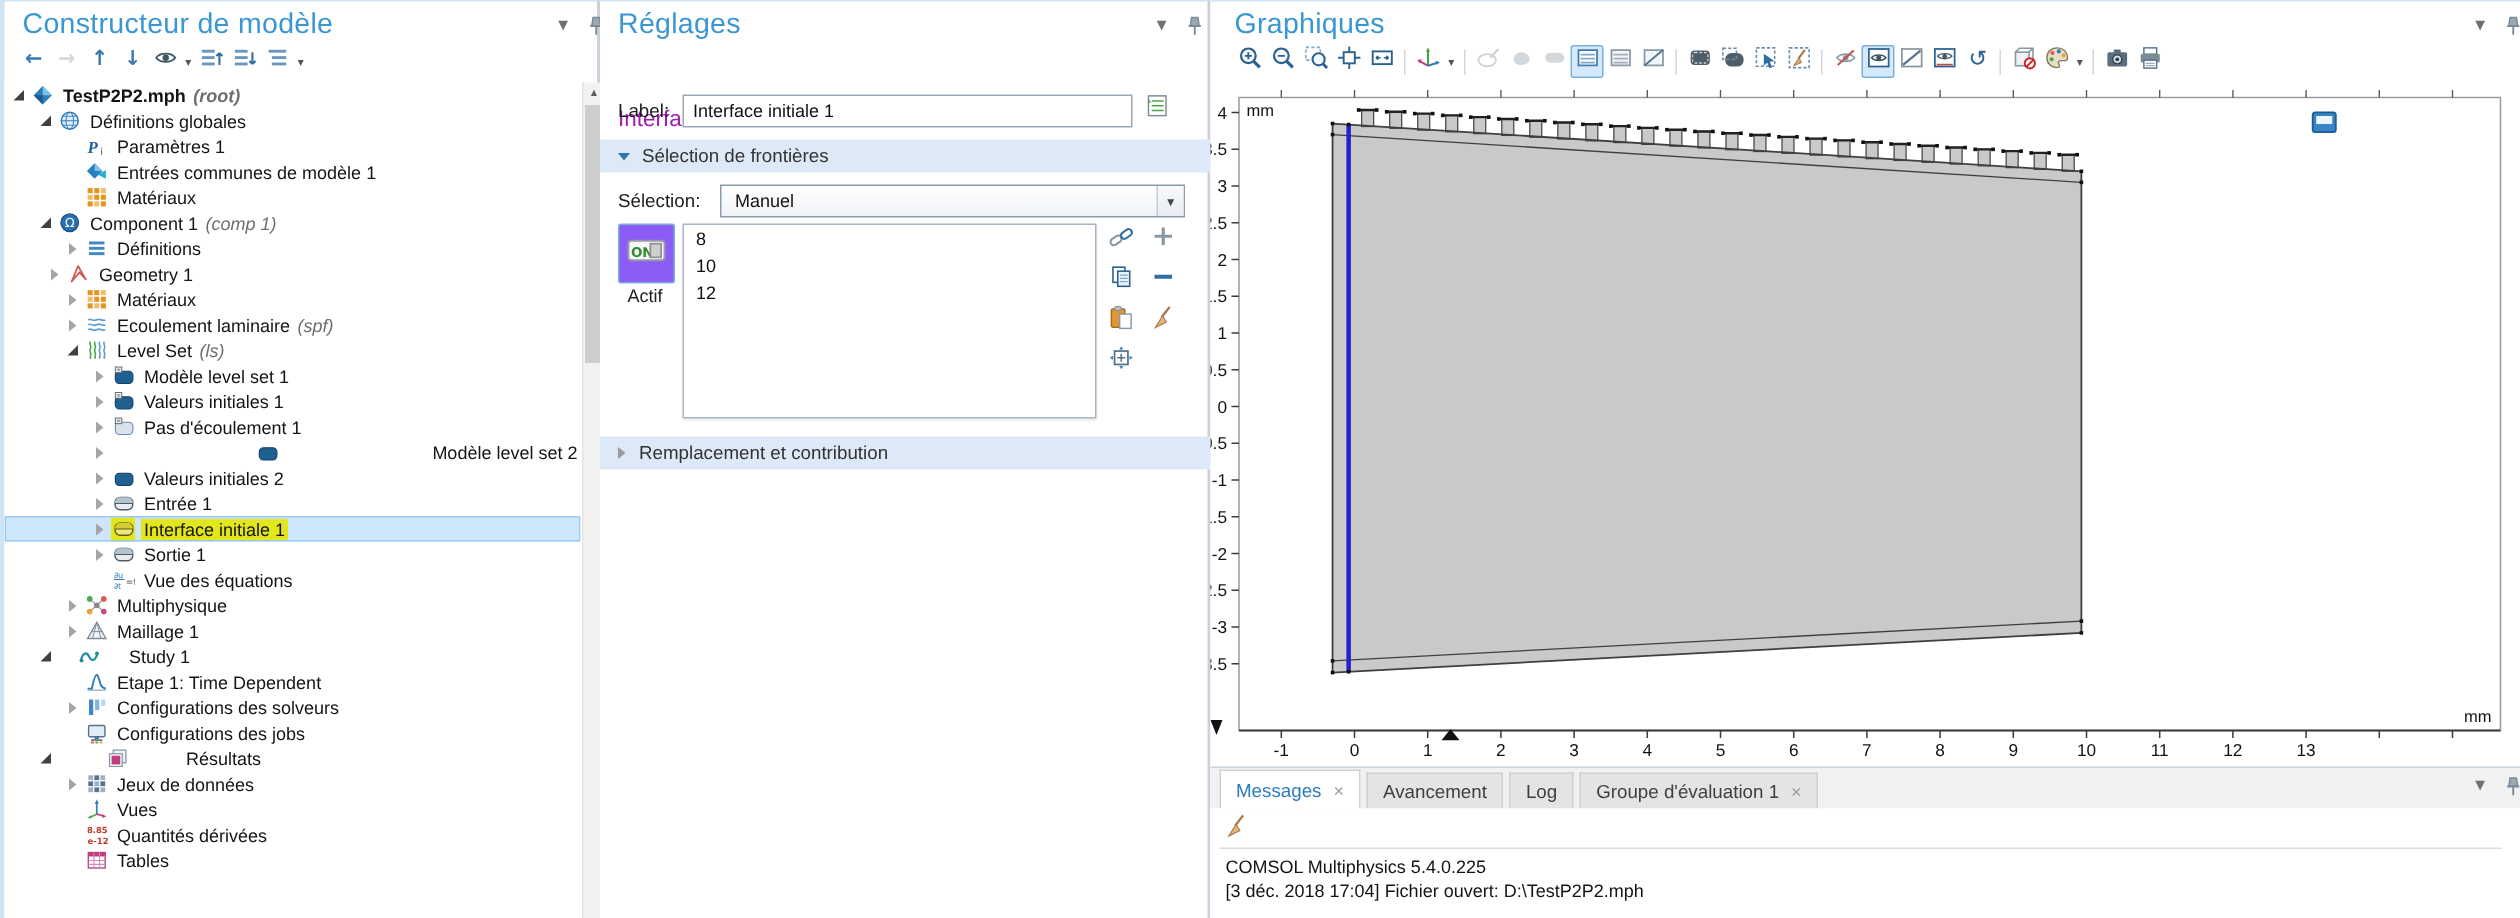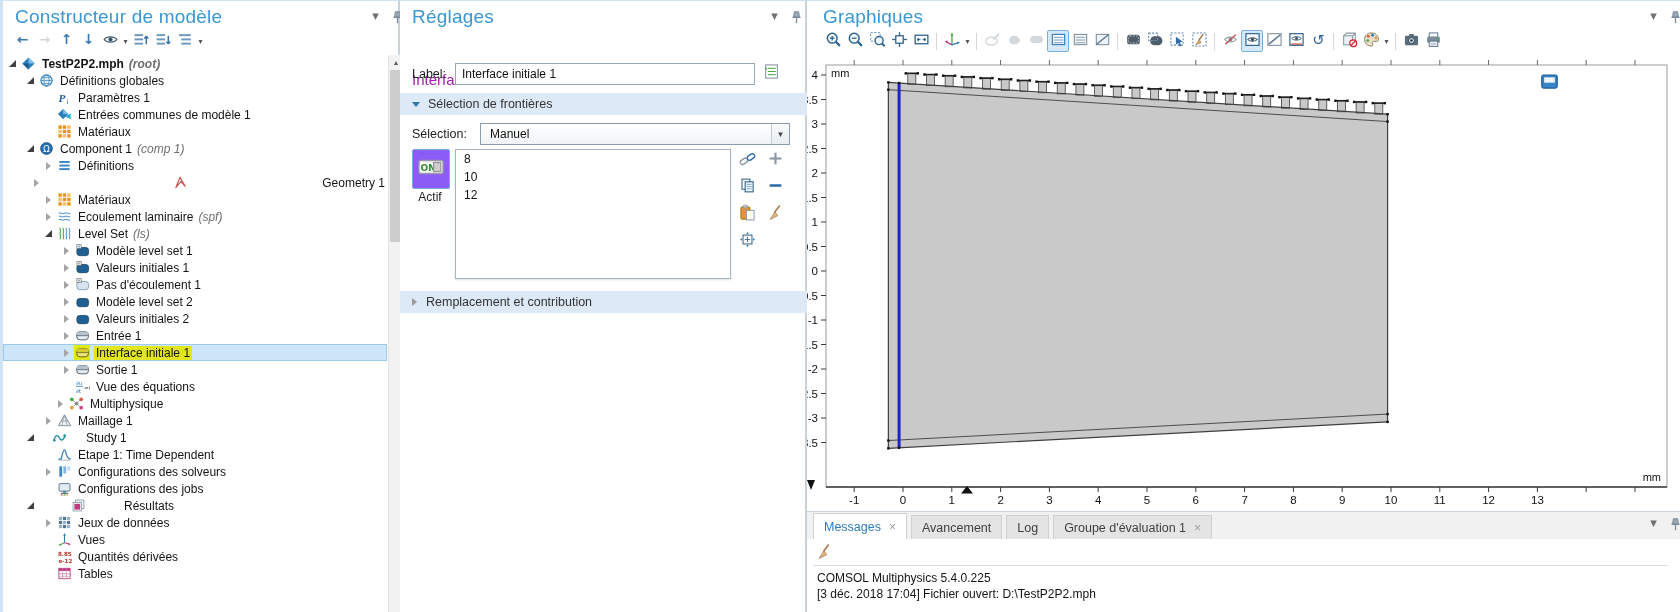--- a/index.html
+++ b/index.html
@@ -232,21 +232,21 @@
           <svg viewBox="0 0 16 16" width="15" height="15">
             <g fill="#3f88c5">
               <rect x="2.5" y="3.2" width="11" height="2.1"></rect>
               <rect x="2.5" y="7" width="11" height="2.1"></rect>
               <rect x="2.5" y="10.8" width="11" height="2.1"></rect>
             </g>
           </svg>
         </span>
         <span class="tlabel">Définitions</span>
       </div>
-      <div class="trow" style="padding-left: 28px; justify-content: space-between;">
+      <div class="trow" style="padding-left: 28px;">
         <span class="arr closed"></span>
         <span class="ticon">
           <svg viewBox="0 0 16 16" width="15" height="15">
             <path d="M3 13.5 L7.5 2.5 L13 12 L8.5 7 Z" fill="none" stroke="#cc5a52" stroke-width="1.3" stroke-linejoin="round"></path>
           </svg>
         </span>
         <span class="tlabel">Geometry 1</span>
       </div>
       <div class="trow" style="padding-left: 40px;">
         <span class="arr closed"></span>
@@ -322,21 +322,21 @@
         <span class="arr closed"></span>
         <span class="ticon">
           <svg viewBox="0 0 16 16" width="15" height="15">
             <rect x="2" y="4.8" width="12.5" height="8.7" rx="3" fill="#d7e4ef" stroke="#6e8ea8" stroke-width=".8"></rect>
             <rect x="2" y="1.8" width="4.6" height="4" fill="#fff" stroke="#666" stroke-width=".7"></rect>
             <rect x="3" y="2.8" width="2.6" height="2" fill="#9ab0c0"></rect>
           </svg>
         </span>
         <span class="tlabel">Pas d'écoulement 1</span>
       </div>
-      <div class="trow" style="padding-left: 58px;">
+      <div class="trow" style="padding-left: 58px; justify-content: space-between;">
         <span class="arr closed"></span>
         <span class="ticon">
           <svg viewBox="0 0 16 16" width="15" height="15">
             <rect x="2" y="4.8" width="12.5" height="8.7" rx="3" fill="#1d6091" stroke="#134264" stroke-width=".8"></rect>
           </svg>
         </span>
         <span class="tlabel">Modèle level set 2</span>
       </div>
       <div class="trow" style="padding-left: 58px;">
         <span class="arr closed"></span>
@@ -385,21 +385,21 @@
         <span class="ticon">
           <svg viewBox="0 0 16 16" width="15" height="15">
             <text x="1" y="6.5" font-size="5.8" fill="#2f7cb8" font-family="DejaVu Sans, sans-serif">∂u</text>
             <rect x="1" y="7.4" width="7.5" height=".8" fill="#2f7cb8"></rect>
             <text x="1" y="14.5" font-size="5.8" fill="#2f7cb8" font-family="DejaVu Sans, sans-serif">∂t</text>
             <text x="9.5" y="12" font-size="6.5" fill="#444" font-family="DejaVu Sans, sans-serif">=f</text>
           </svg>
         </span>
         <span class="tlabel">Vue des équations</span>
       </div>
-      <div class="trow" style="padding-left: 40px; margin-left: 12px;">
+      <div class="trow" style="padding-left: 40px;">
         <span class="arr closed"></span>
         <span class="ticon">
           <svg viewBox="0 0 16 16" width="15" height="15">
             <g stroke="#9a9a9a" stroke-width=".8">
               <line x1="8" y1="8" x2="3" y2="3.5"></line>
               <line x1="8" y1="8" x2="13" y2="3.5"></line>
               <line x1="8" y1="8" x2="3" y2="12.5"></line>
               <line x1="8" y1="8" x2="13" y2="12.5"></line>
             </g>
             <circle cx="8" cy="8" r="2" fill="#8a8a8a"></circle>

